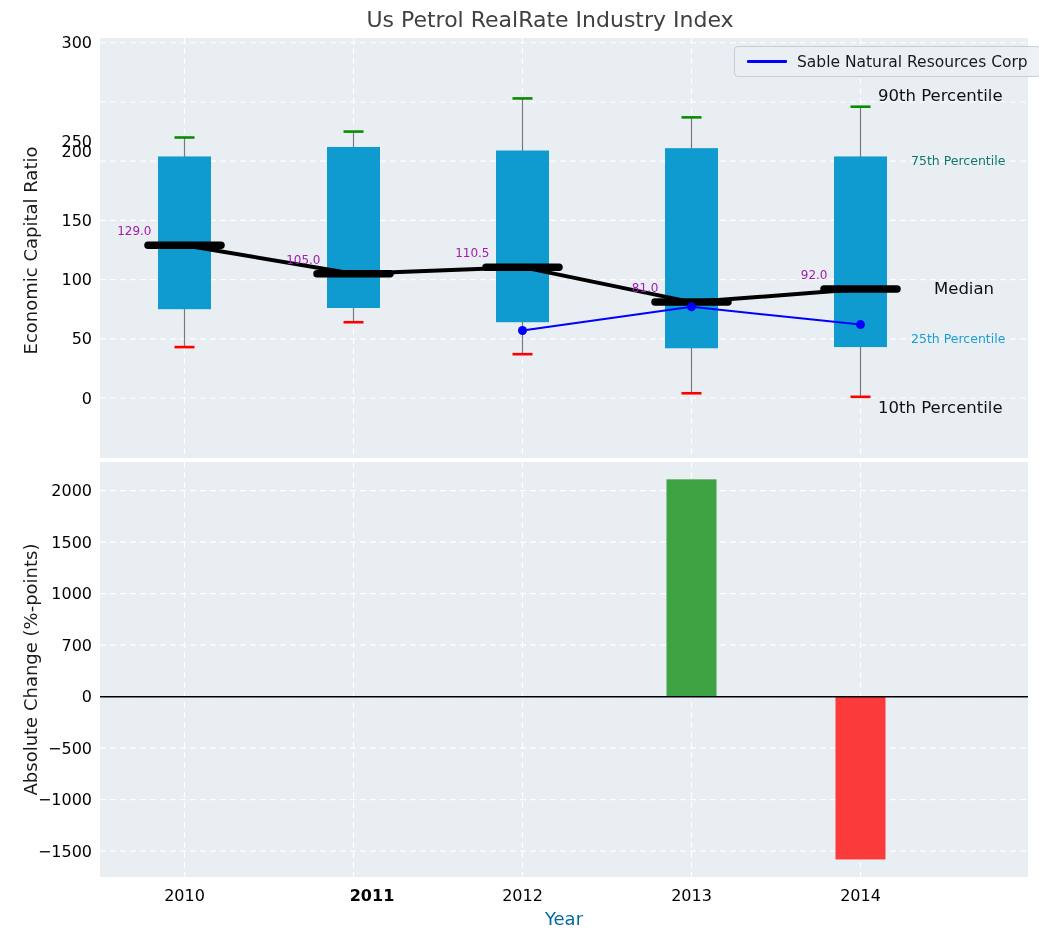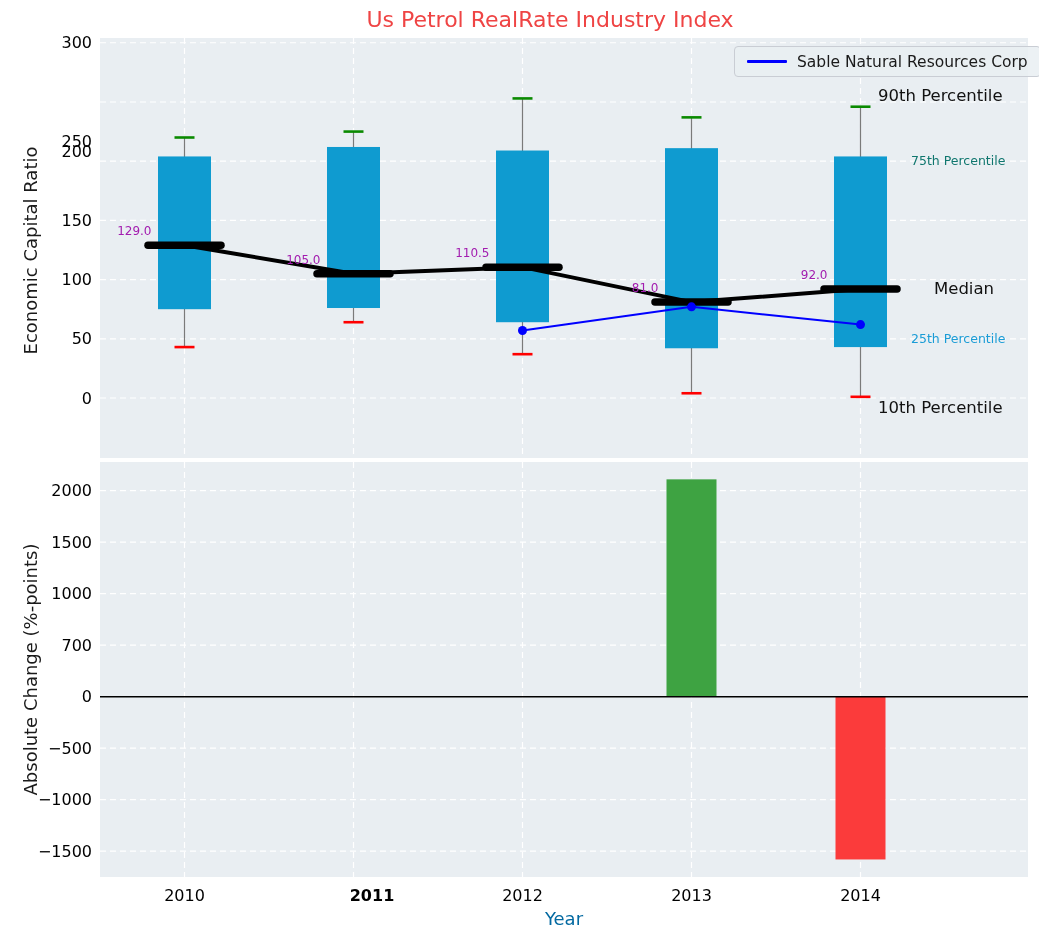--- a/index.html
+++ b/index.html
@@ -6,21 +6,21 @@
   .fig {
     position:relative; width:1039px; height:942px; background:#ffffff;
     font-family:"DejaVu Sans", sans-serif; overflow:hidden;
   }
   .axes { position:absolute; background:#e9eef2; }
   #ax-top  { left:100px; top:38px;  width:928px; height:420px; }
   #ax-bot  { left:100px; top:462px; width:928px; height:415px; }
   .axes svg { position:absolute; left:0; top:0; }
   .chart-title {
     position:absolute; left:100px; top:7px; width:928px; text-align:center;
-    font-size:22px; color:#ef4444; transform:translateX(-14px);
+    font-size:22px; color:#404040; transform:translateX(-14px);
   }
   .ylabel {
     position:absolute; width:320px; text-align:center; font-size:18px;
     color:#1a1a1a; transform:rotate(-90deg);
   }
   #ylabel-top { left:-130px; top:240px; }
   #ylabel-bot { left:-130px; top:659px; }
   .xlabel {
     position:absolute; left:100px; top:908px; width:928px; text-align:center;
     font-size:18px; color:#0369a1;

